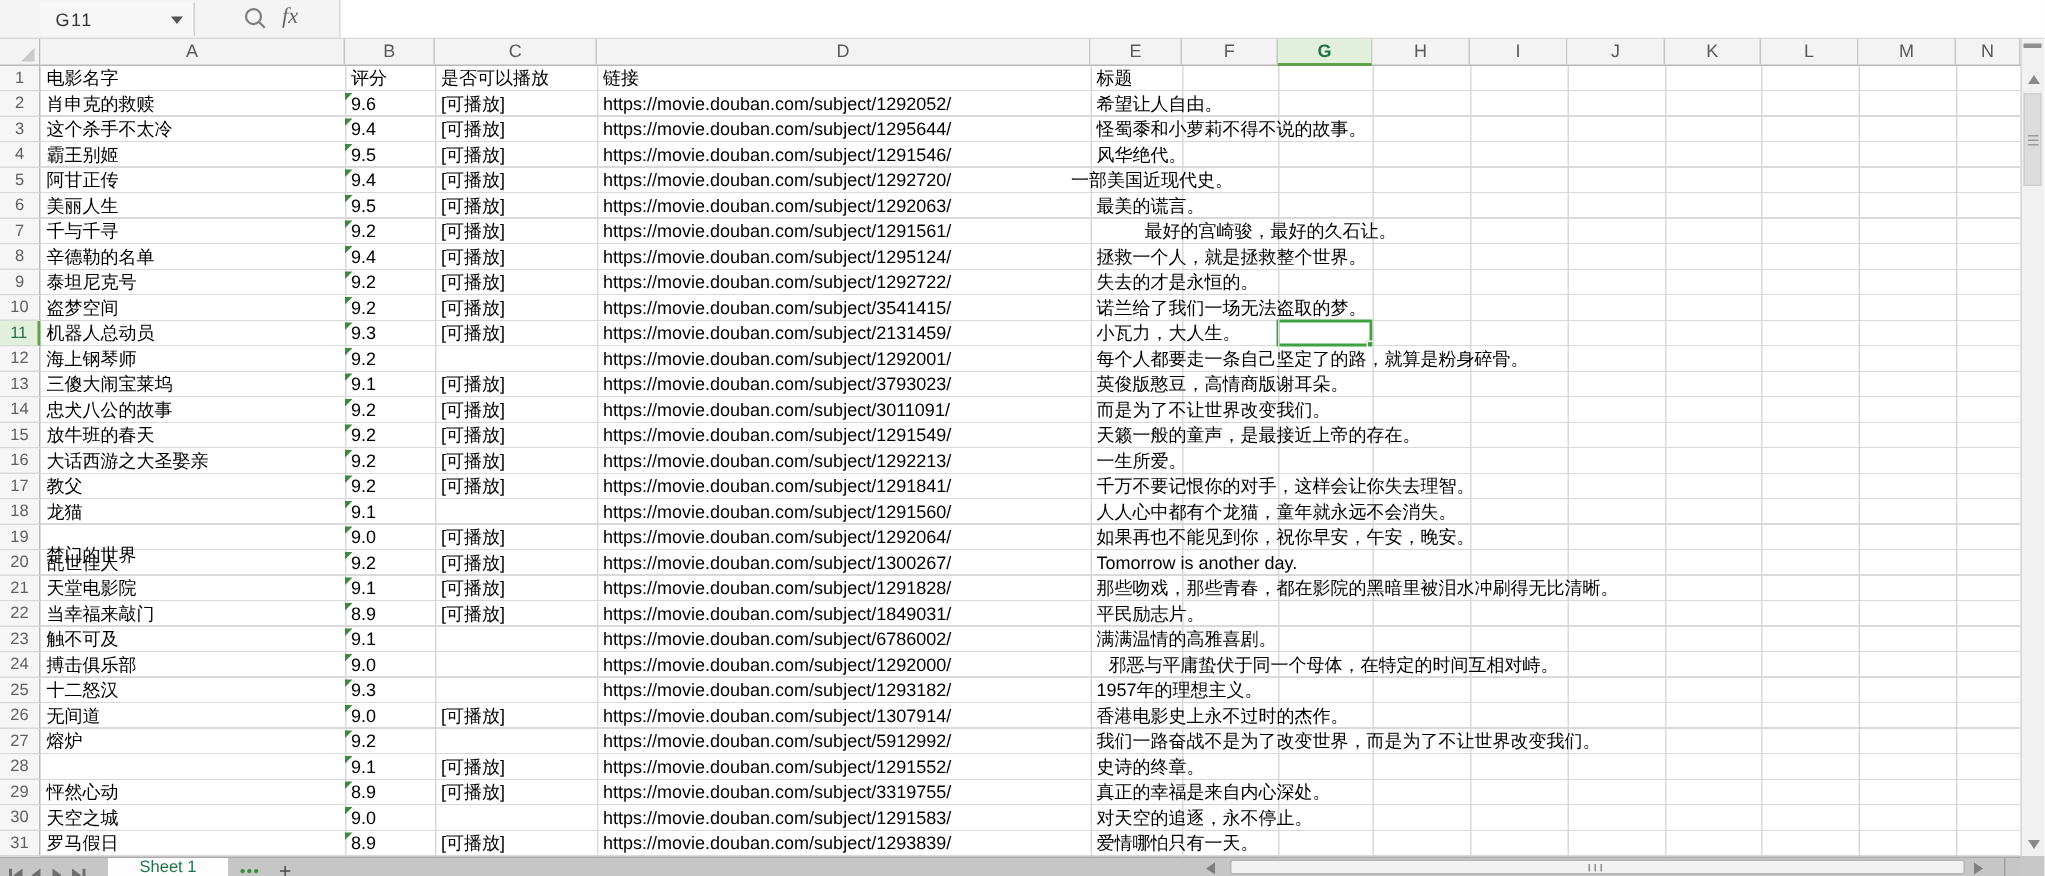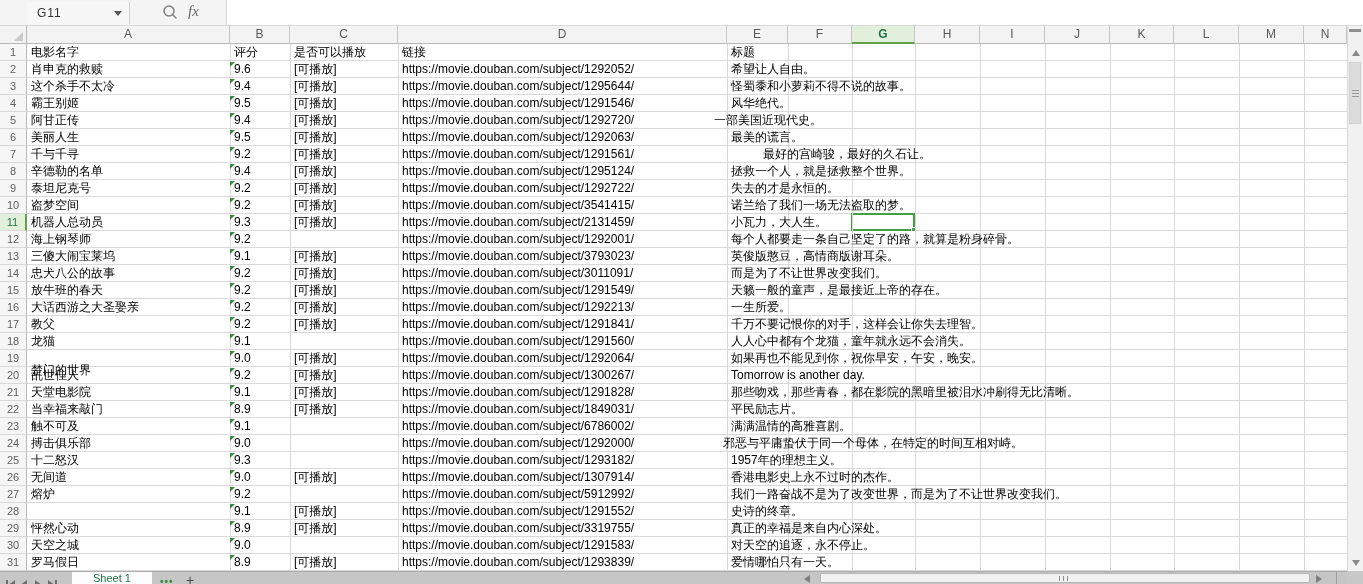--- a/index.html
+++ b/index.html
@@ -311,21 +311,21 @@
     <div class="cell" style="left: 27px; top: 418px; width: 203px;">触不可及</div>
     <div class="cell" style="left: 230px; top: 418px; width: 60px;">9.1</div>
     <div class="tri-green" style="left: 230px; top: 419px; position: absolute;"></div>
     <div class="cell" style="left: 398px; top: 418px; width: 329px;">https://movie.douban.com/subject/6786002/</div>
     <div class="cell free" style="left: 727px; top: 418px;">满满温情的高雅喜剧。</div>
     <div class="rowhead" style="top: 435px;">24</div>
     <div class="cell" style="left: 27px; top: 435px; width: 203px;">搏击俱乐部</div>
     <div class="cell" style="left: 230px; top: 435px; width: 60px;">9.0</div>
     <div class="tri-green" style="left: 230px; top: 436px; position: absolute;"></div>
     <div class="cell" style="left: 398px; top: 435px; width: 329px;">https://movie.douban.com/subject/1292000/</div>
-    <div class="cell free" style="left: 711px; top: 435px; padding-left: 12px;">邪恶与平庸蛰伏于同一个母体，在特定的时间互相对峙。</div>
+    <div class="cell free" style="left: 727px; top: 435px; padding-left: 12px;">邪恶与平庸蛰伏于同一个母体，在特定的时间互相对峙。</div>
     <div class="rowhead" style="top: 452px;">25</div>
     <div class="cell" style="left: 27px; top: 452px; width: 203px;">十二怒汉</div>
     <div class="cell" style="left: 230px; top: 452px; width: 60px;">9.3</div>
     <div class="tri-green" style="left: 230px; top: 453px; position: absolute;"></div>
     <div class="cell" style="left: 398px; top: 452px; width: 329px;">https://movie.douban.com/subject/1293182/</div>
     <div class="cell free" style="left: 727px; top: 452px;">1957年的理想主义。</div>
     <div class="rowhead" style="top: 469px;">26</div>
     <div class="cell" style="left: 27px; top: 469px; width: 203px;">无间道</div>
     <div class="cell" style="left: 230px; top: 469px; width: 60px;">9.0</div>
     <div class="tri-green" style="left: 230px; top: 470px; position: absolute;"></div>

